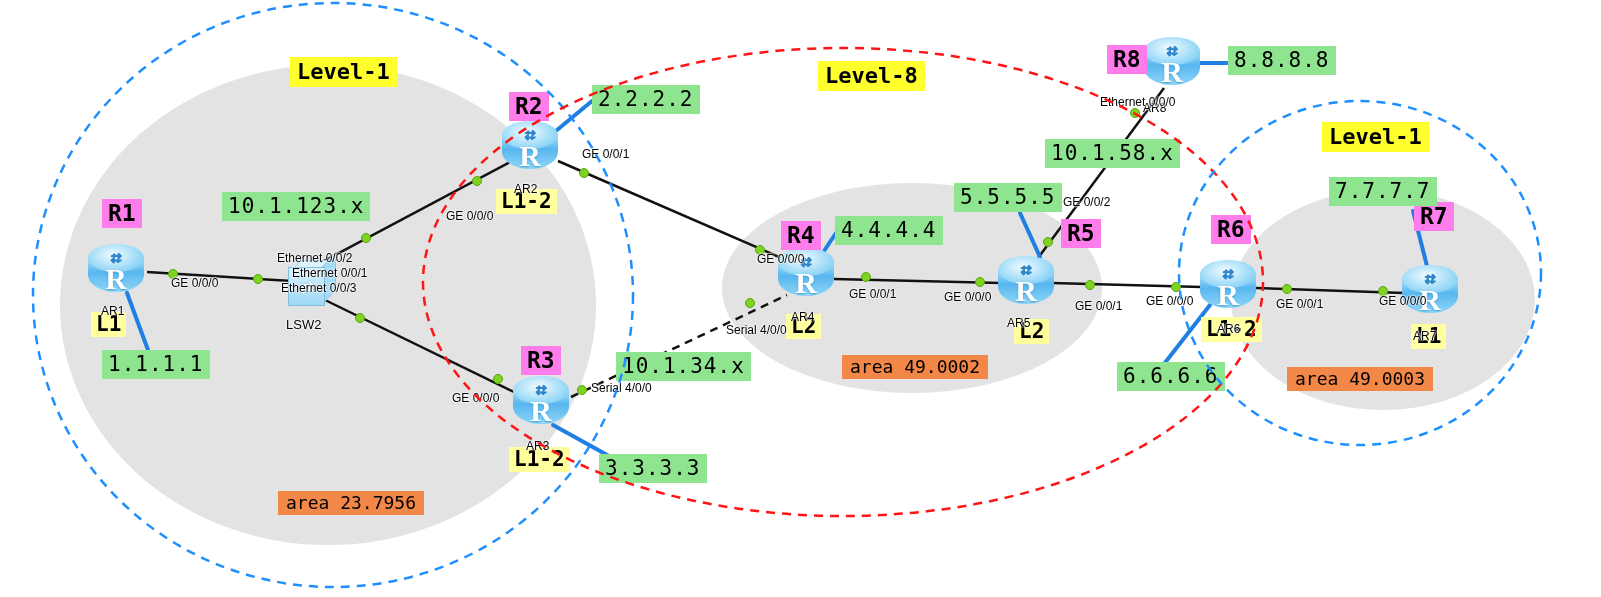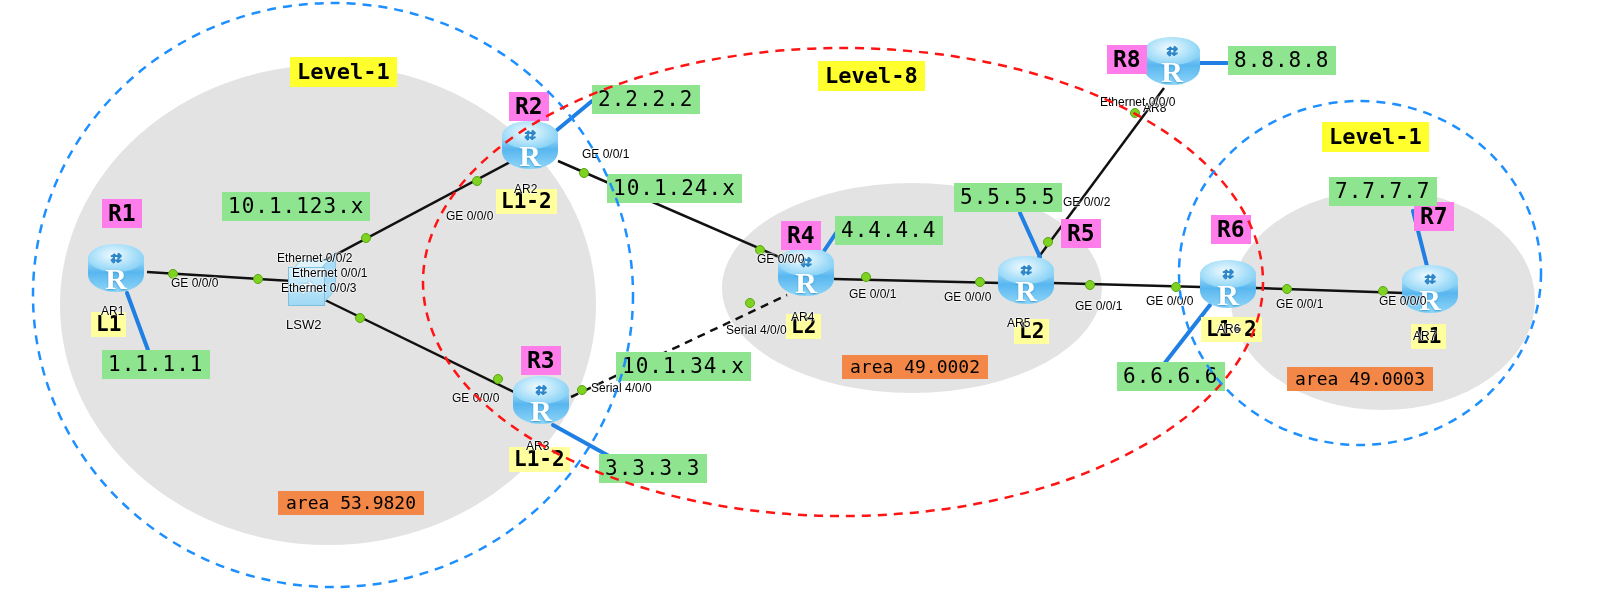--- a/index.html
+++ b/index.html
@@ -172,21 +172,21 @@
   <div class="switch" style="left:282px;top:258px">
     <div class="sw-top"></div>
     <div class="sw-side"></div>
     <div class="sw-front"></div>
   </div>
 
   <div class="lbl tag-level" style="left:290px;top:57px">Level-1</div>
   <div class="lbl tag-level" style="left:818px;top:61px">Level-8</div>
   <div class="lbl tag-level" style="left:1322px;top:122px">Level-1</div>
 
-  <div class="lbl tag-area" style="left:278px;top:491px">area 53.9820</div>
+  <div class="lbl tag-area" style="left:278px;top:491px">area 23.7956</div>
   <div class="lbl tag-area" style="left:842px;top:355px">area 49.0002</div>
   <div class="lbl tag-area" style="left:1287px;top:367px">area 49.0003</div>
 
   <div class="lbl tag-node" style="left:102px;top:199px">R1</div>
   <div class="lbl tag-node" style="left:509px;top:92px">R2</div>
   <div class="lbl tag-node" style="left:521px;top:346px">R3</div>
   <div class="lbl tag-node" style="left:781px;top:221px">R4</div>
   <div class="lbl tag-node" style="left:1061px;top:219px">R5</div>
   <div class="lbl tag-node" style="left:1211px;top:215px">R6</div>
   <div class="lbl tag-node" style="left:1414px;top:202px">R7</div>
@@ -195,22 +195,22 @@
   <div class="lbl tag-ip" style="left:102px;top:350px">1.1.1.1</div>
   <div class="lbl tag-ip" style="left:592px;top:85px">2.2.2.2</div>
   <div class="lbl tag-ip" style="left:599px;top:454px">3.3.3.3</div>
   <div class="lbl tag-ip" style="left:835px;top:216px">4.4.4.4</div>
   <div class="lbl tag-ip" style="left:954px;top:183px">5.5.5.5</div>
   <div class="lbl tag-ip" style="left:1117px;top:362px">6.6.6.6</div>
   <div class="lbl tag-ip" style="left:1329px;top:177px">7.7.7.7</div>
   <div class="lbl tag-ip" style="left:1228px;top:46px">8.8.8.8</div>
 
   <div class="lbl tag-ip" style="left:222px;top:192px">10.1.123.x</div>
-  <div class="lbl tag-ip" style="left:607px;top:174px">10.1.24.x</div>
   <div class="lbl tag-ip" style="left:616px;top:352px">10.1.34.x</div>
+  <div class="lbl tag-ip" style="left:1045px;top:139px">10.1.58.x</div>
 
   <div class="lbl tag-ltag" style="left:91px;top:312px">L1</div>
   <div class="lbl tag-ltag" style="left:496px;top:189px">L1-2</div>
   <div class="lbl tag-ltag" style="left:509px;top:447px">L1-2</div>
   <div class="lbl tag-ltag" style="left:786px;top:314px">L2</div>
   <div class="lbl tag-ltag" style="left:1014px;top:319px">L2</div>
   <div class="lbl tag-ltag" style="left:1201px;top:317px">L1-2</div>
   <div class="lbl tag-ltag" style="left:1411px;top:324px">L1</div>
 
   <div class="devname" style="left:101px;top:304px">AR1</div>

